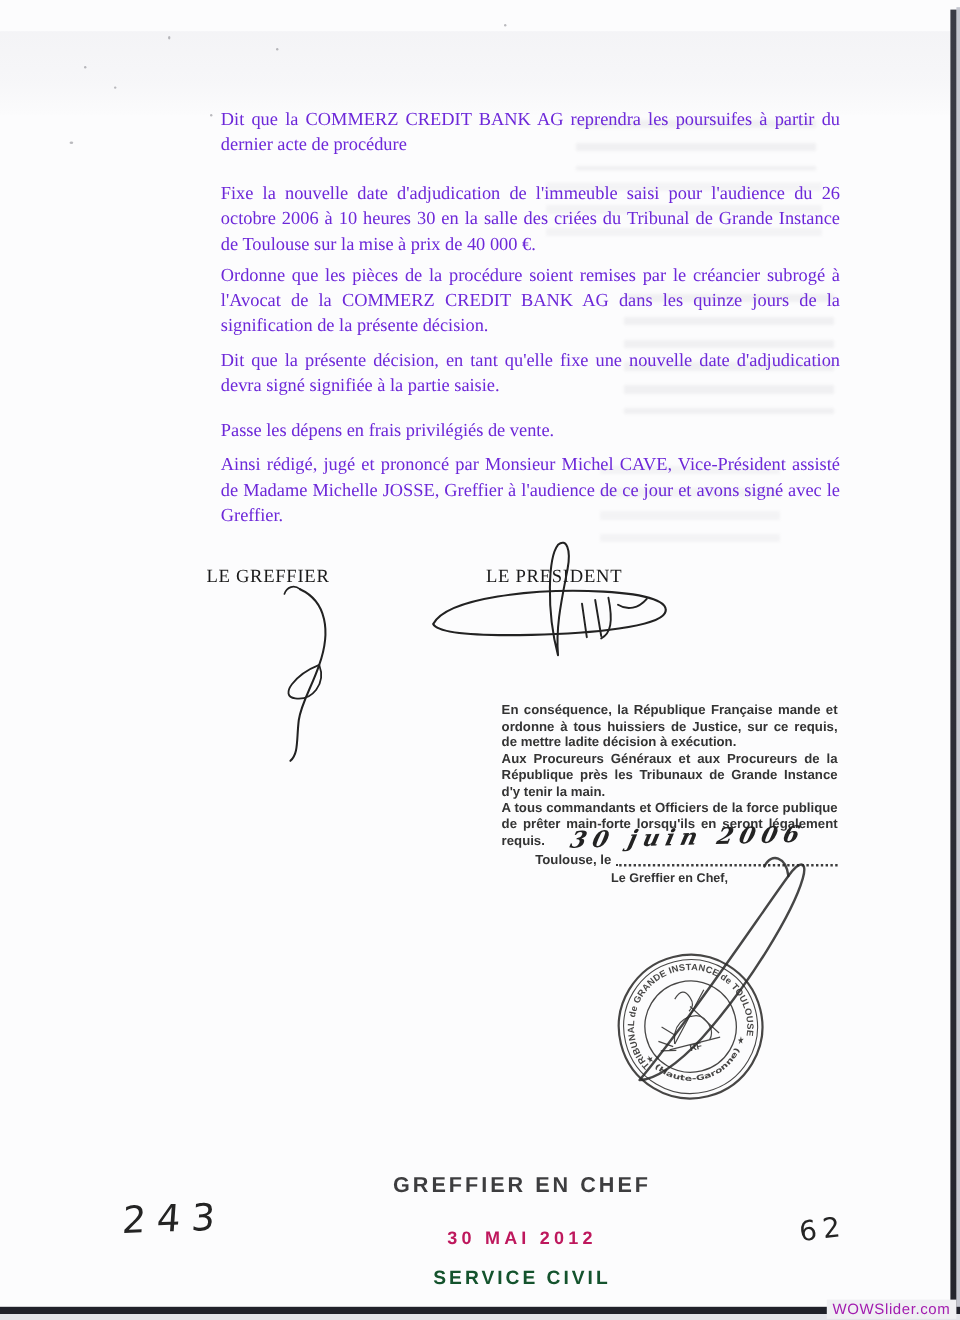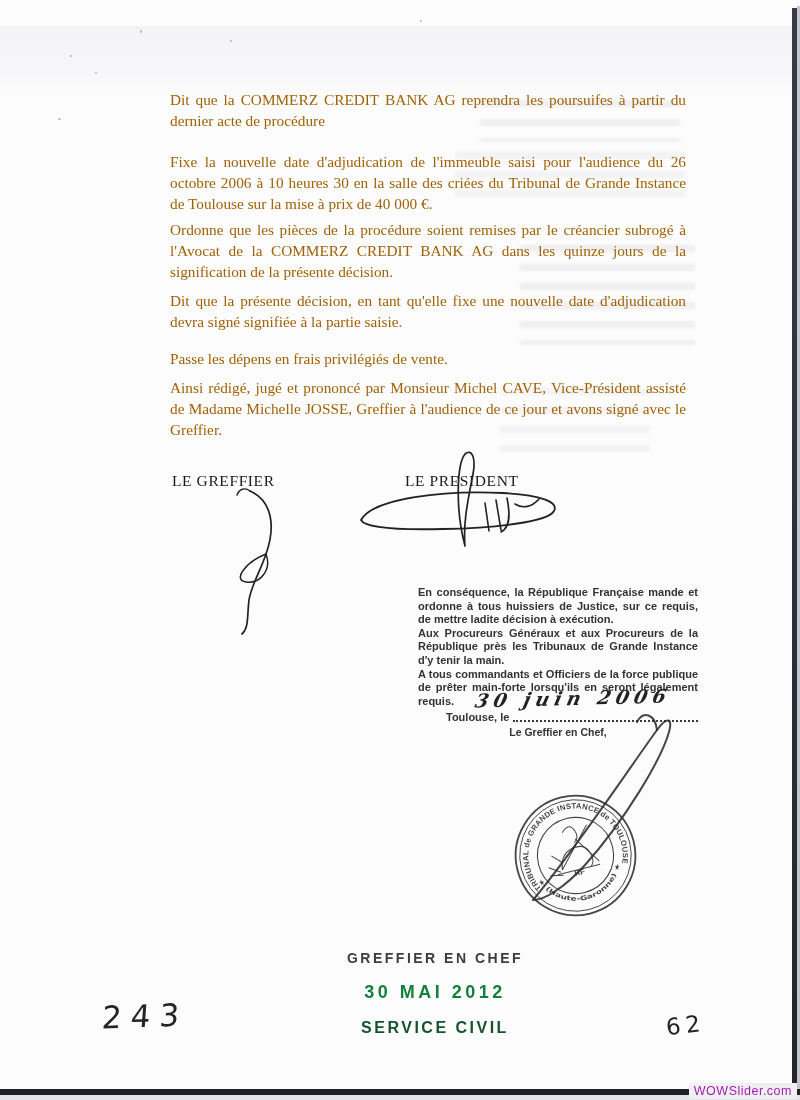--- a/index.html
+++ b/index.html
@@ -9,22 +9,22 @@
   .page { position: absolute; inset: 0; background: #fcfcfd; }
 
   .top-wash { position: absolute; left: 0; top: 26px; width: 800px; height: 70px;
     background: linear-gradient(180deg, #f1f1f4 0%, #f5f5f7 60%, #fbfbfc 100%); opacity: .75; }
 
   .speck { position: absolute; background: #6b6b70; border-radius: 50%; opacity: .45; }
 
   .ghost { position: absolute; opacity: .5; filter: blur(1.2px);
     background: repeating-linear-gradient(180deg, rgba(130,130,140,.20) 0 7px, transparent 7px 19px); }
 
-  .para { position: absolute; left: 170px; width: 516px; font-size: 15.3px; line-height: 20.8px;
-    color: #a16207; text-align: justify; }
+  .para { position: absolute; left: 184px; width: 516px; font-size: 15.3px; line-height: 20.8px;
+    color: #6d28d9; text-align: justify; }
 
   .sig-label { position: absolute; font-size: 15.5px; letter-spacing: .6px; color: #1a1a1a; }
 
   .sig-svg { position: absolute; }
   .sig-svg path { fill: none; stroke: #222; stroke-linecap: round; }
 
   .formula { position: absolute; left: 418px; top: 586px; width: 280px;
     font-family: "Liberation Sans", sans-serif; font-size: 11px; line-height: 13.6px;
     color: #333; font-weight: 600; text-align: justify; }
   .formula .fline { margin: 0; }
@@ -36,22 +36,22 @@
   .handwriting-date { position: absolute; left: 58px; top: 106px; font-family: "DejaVu Serif", serif;
     font-style: italic; font-size: 19px; letter-spacing: 5px; color: #232323; white-space: nowrap;
     transform: skewX(-14deg) rotate(-1.5deg); }
 
   .seal-svg { position: absolute; left: 503px; top: 783px; }
   .flourish-svg { position: absolute; left: 505px; top: 700px; }
   .flourish-svg path { fill: none; stroke: #262626; stroke-width: 2; stroke-linecap: round; opacity: .85; }
 
   .registry-stamp { position: absolute; left: 310px; top: 950px; width: 250px; text-align: center;
     font-family: "Liberation Sans", sans-serif; font-weight: bold; color: #3d3d3f; }
-  .registry-stamp .rs1 { font-size: 14px; letter-spacing: 2.5px; }
-  .registry-stamp .rs2 { font-size: 18px; letter-spacing: 3.5px; margin-top: 16px; color: #15803d; }
+  .registry-stamp .rs1 { font-size: 18px; letter-spacing: 2.5px; margin-top: 27px; }
+  .registry-stamp .rs2 { font-size: 15px; letter-spacing: 3.5px; margin-top: 26px; color: #be185d; }
   .registry-stamp .rs3 { font-size: 16px; letter-spacing: 2.5px; margin-top: 16px; color: #14532d; }
 
   .hand-number { position: absolute; font-family: "DejaVu Sans", sans-serif; color: #242424; }
   .hand-left { left: 102px; top: 998px; font-size: 31px; letter-spacing: 9px; transform: rotate(-2deg) skewX(-6deg); }
   .hand-right { left: 666px; top: 1012px; font-size: 23px; letter-spacing: 5px; transform: rotate(-7deg); }
 
   .edge-right { position: absolute; right: 3px; top: 8px; width: 5px; height: 1085px;
     background: linear-gradient(180deg, #3a3b45, #23242c); }
   .edge-right-outer { position: absolute; right: 0; top: 6px; width: 3px; height: 1090px; background: #c4c6cf; }
   .edge-bottom { position: absolute; left: 0; top: 1089px; width: 800px; height: 6px; background: #20212a; }

